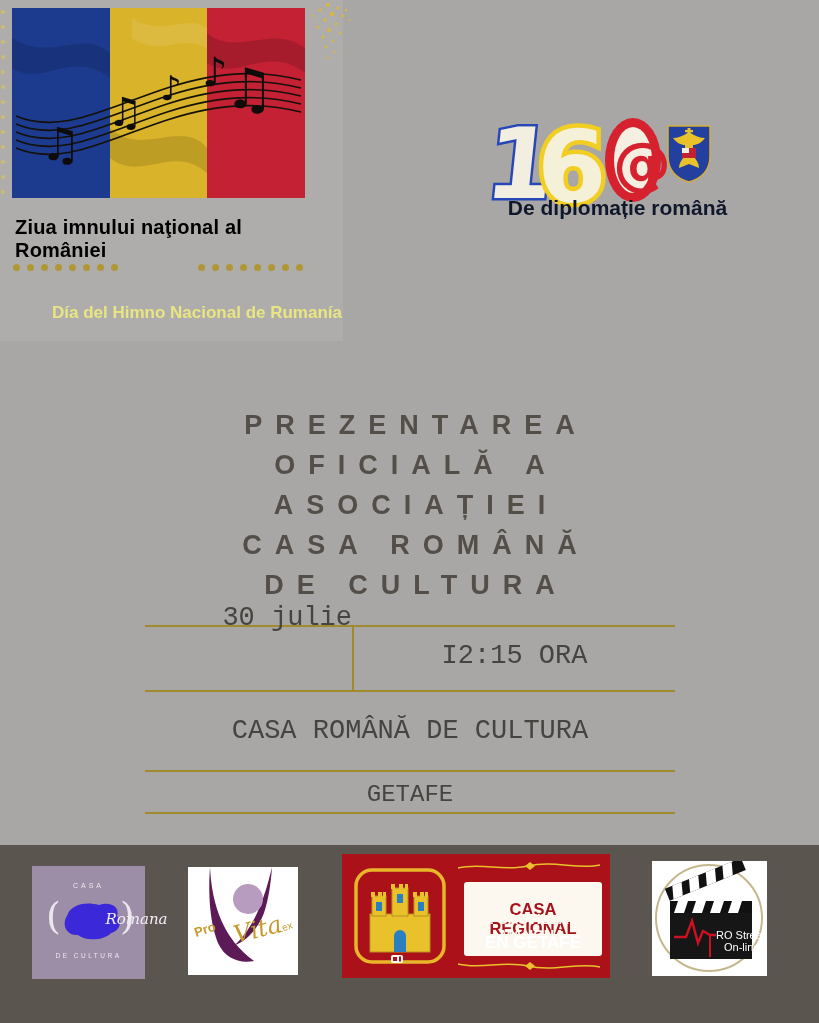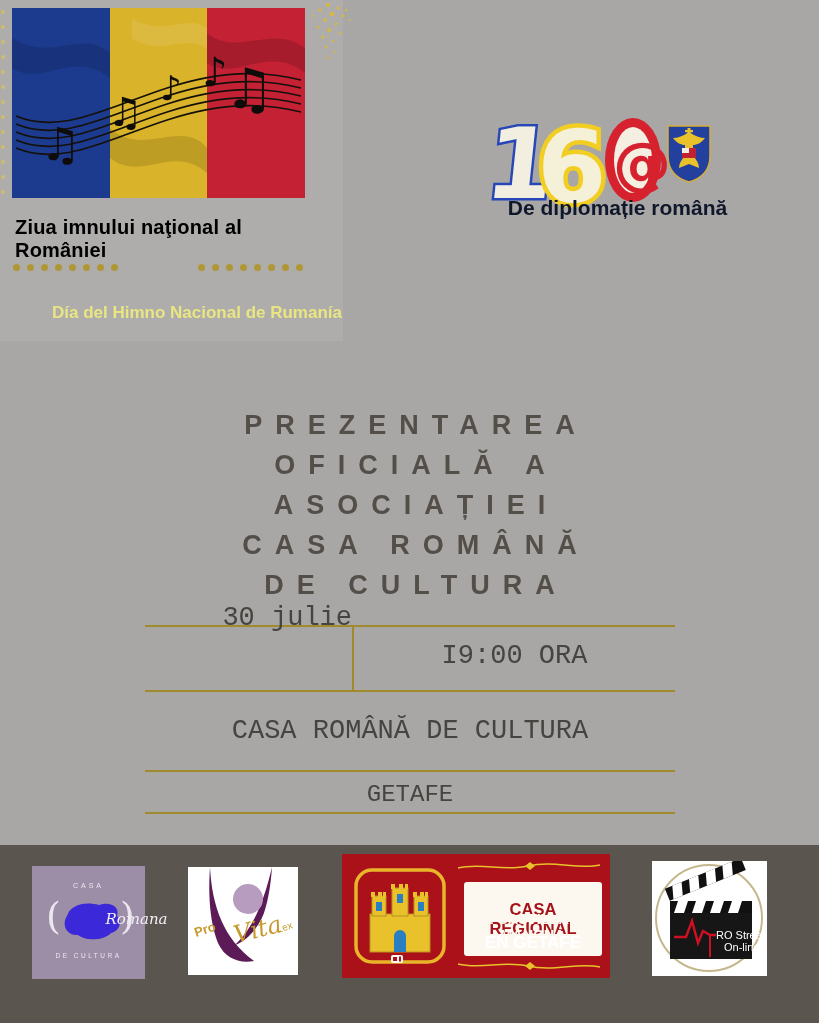--- a/index.html
+++ b/index.html
@@ -180,21 +180,21 @@
     <div>OFICIALĂ A</div>
     <div>ASOCIAȚIEI</div>
     <div>CASA ROMÂNĂ</div>
     <div>DE CULTURA</div>
   </div>
 
   <div class="gold-line l1"></div>
   <div class="vdiv"></div>
   <div class="gold-line l2"></div>
   <div class="date-cell mono">30 julie</div>
-  <div class="time-cell mono">I9:00 ORA</div>
+  <div class="time-cell mono">I2:15 ORA</div>
   <div class="venue mono">CASA ROMÂNĂ DE CULTURA</div>
   <div class="gold-line l3"></div>
   <div class="city mono">GETAFE</div>
   <div class="gold-line l4"></div>
 
   <div class="footer">
 
     <div class="logo1">
       <div class="casa-top">CASA</div>
       <div class="paren paren-l">(</div>

